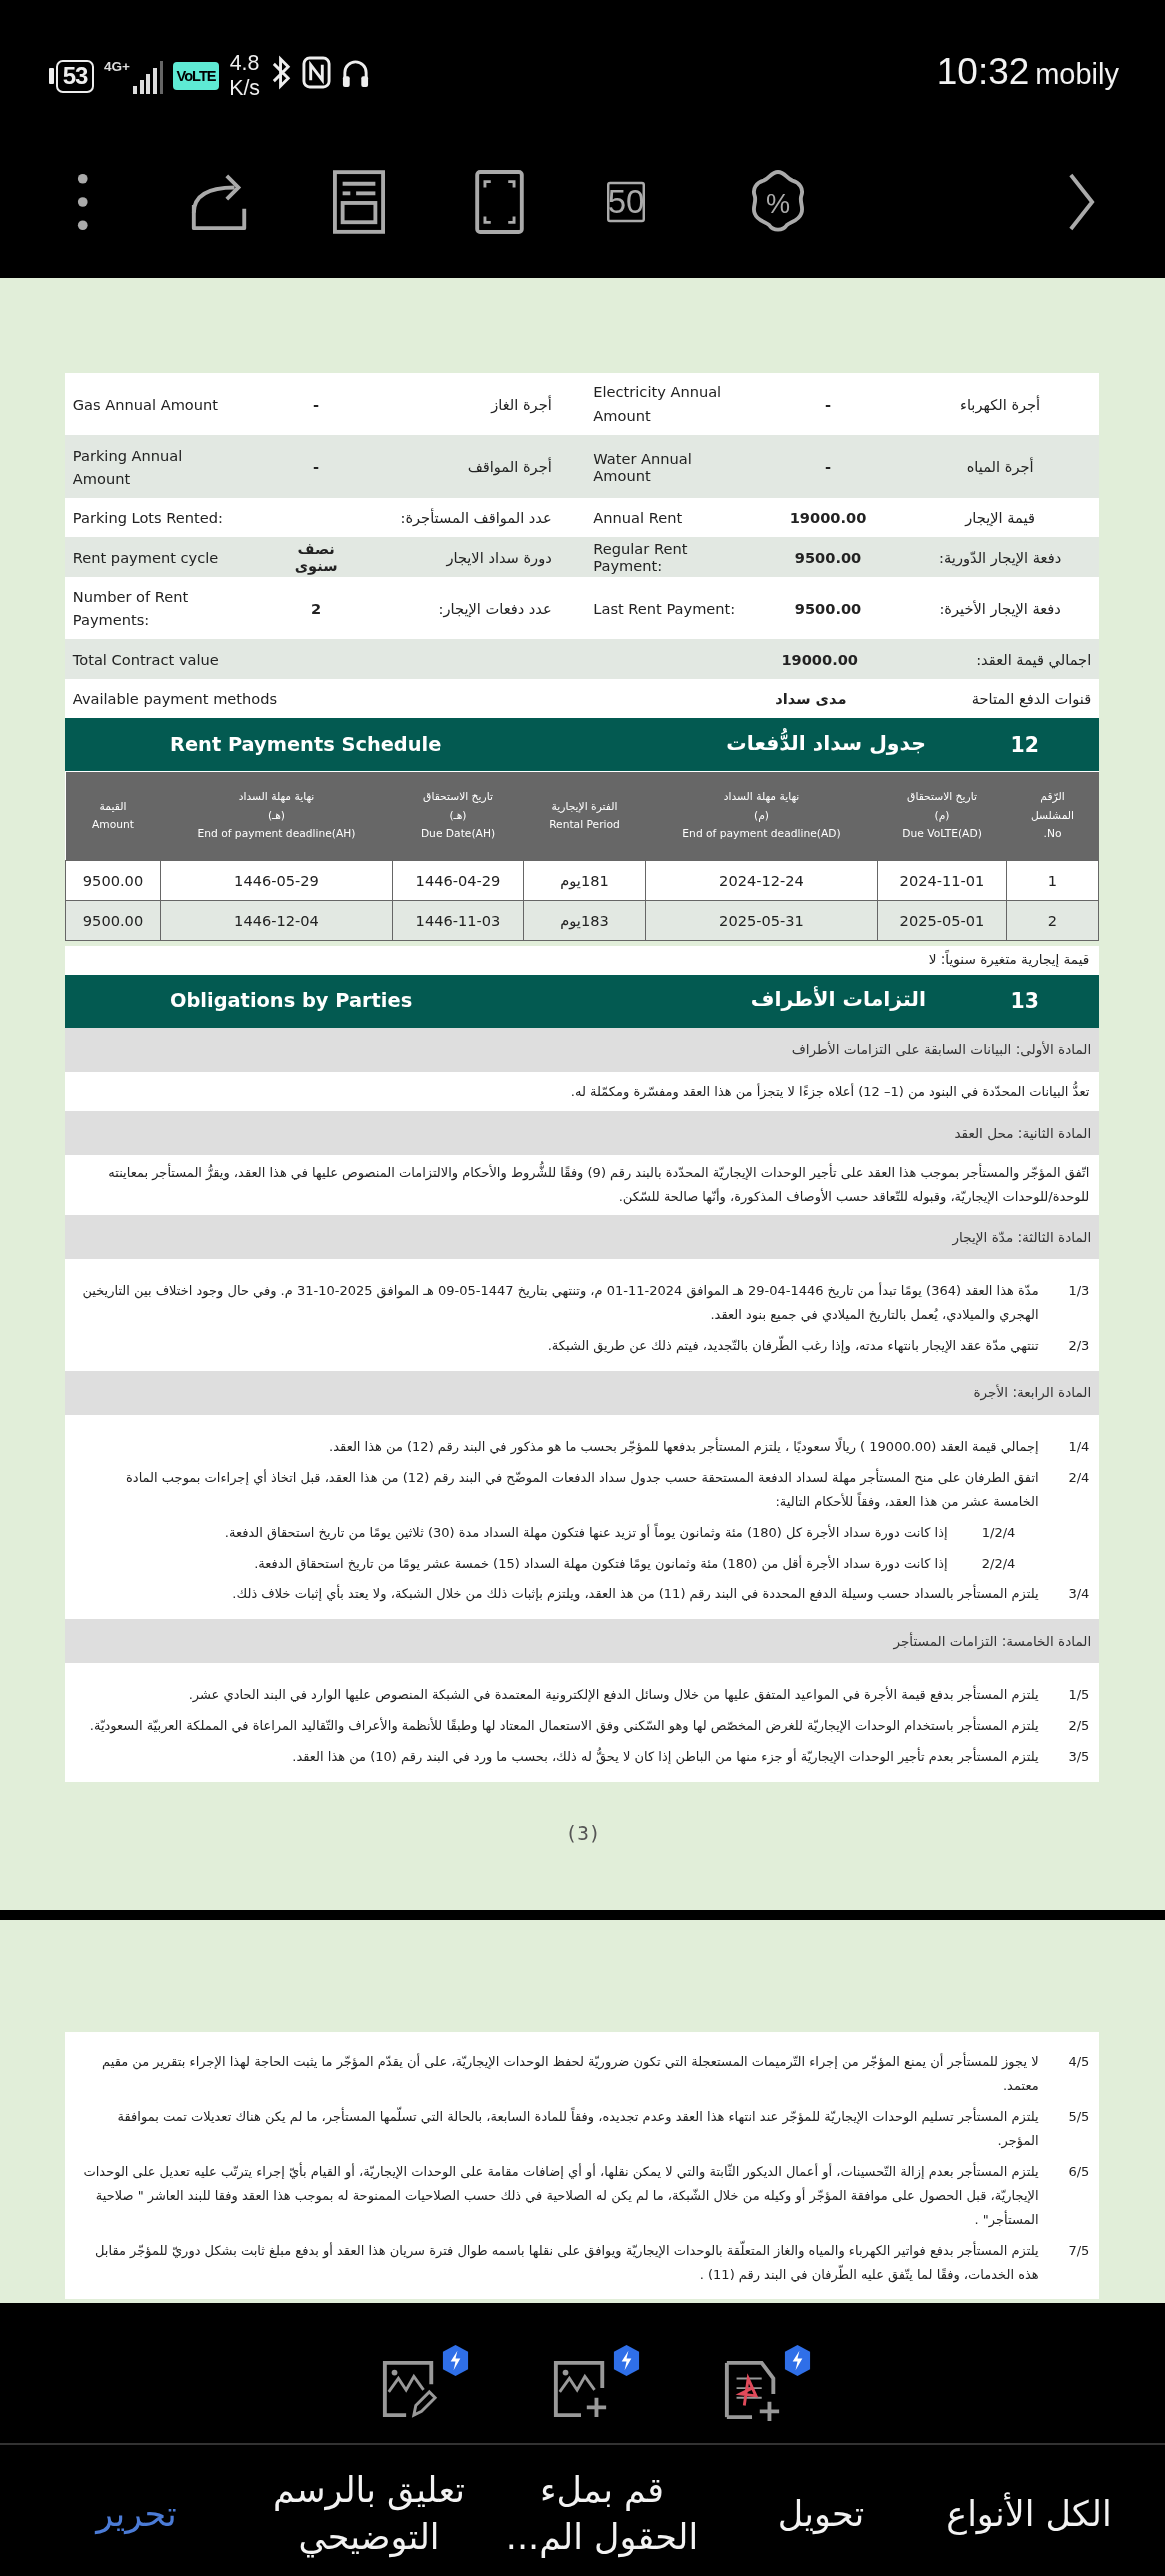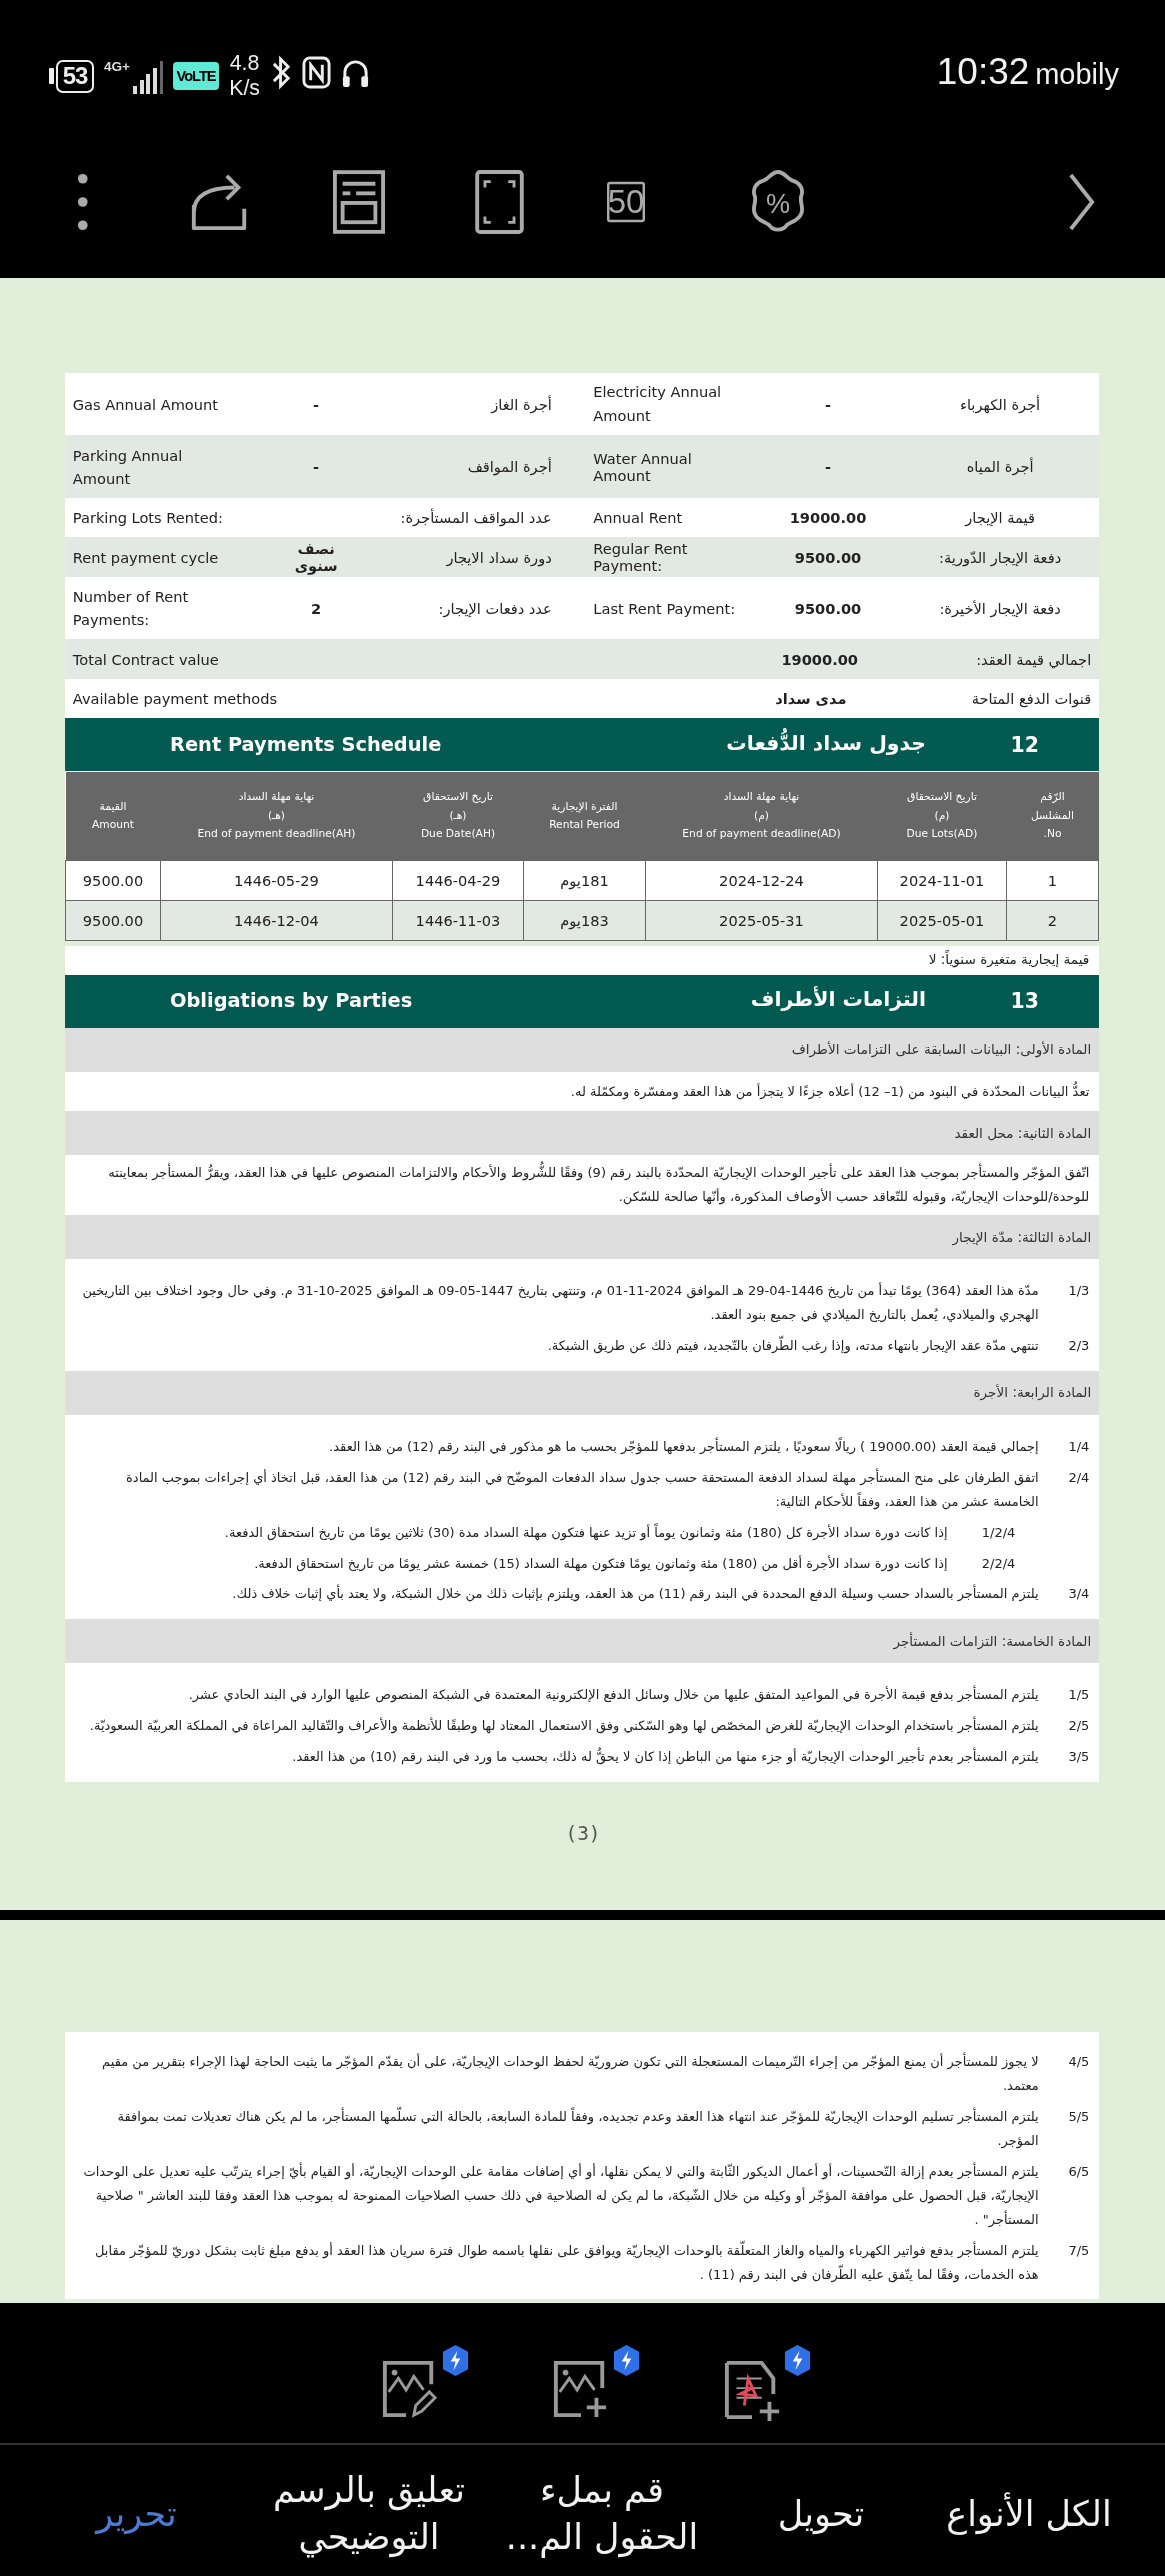--- a/index.html
+++ b/index.html
@@ -275,21 +275,21 @@
               <div>Rental Period</div>
             </th>
             <th>
               <div style="direction: rtl;">نهاية مهلة السداد</div>
               <div style="direction: rtl;">(م)</div>
               <div>End of payment deadline(AD)</div>
             </th>
             <th>
               <div style="direction: rtl;">تاريخ الاستحقاق</div>
               <div style="direction: rtl;">(م)</div>
-              <div>Due Lots(AD)</div>
+              <div>Due VoLTE(AD)</div>
             </th>
             <th>
               <div style="direction: rtl;">الرّقم</div>
               <div style="direction: rtl;">المشلسل</div>
               <div>.No</div>
             </th>
           </tr>
       </thead>
       <tbody id="sched-body">
           <tr>

